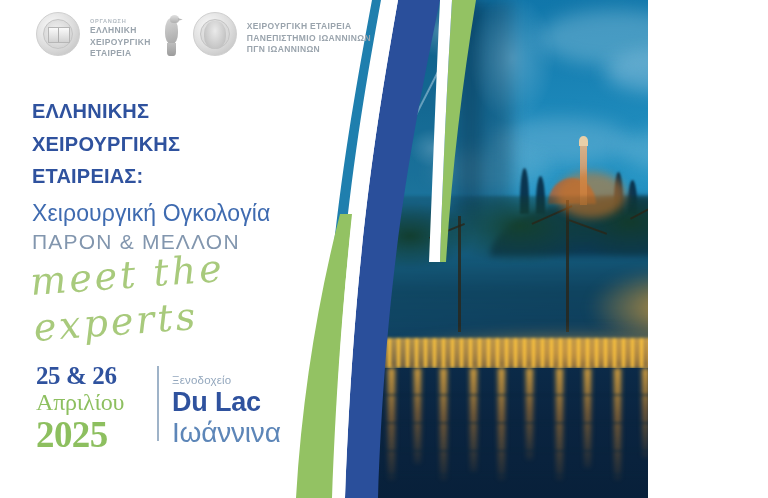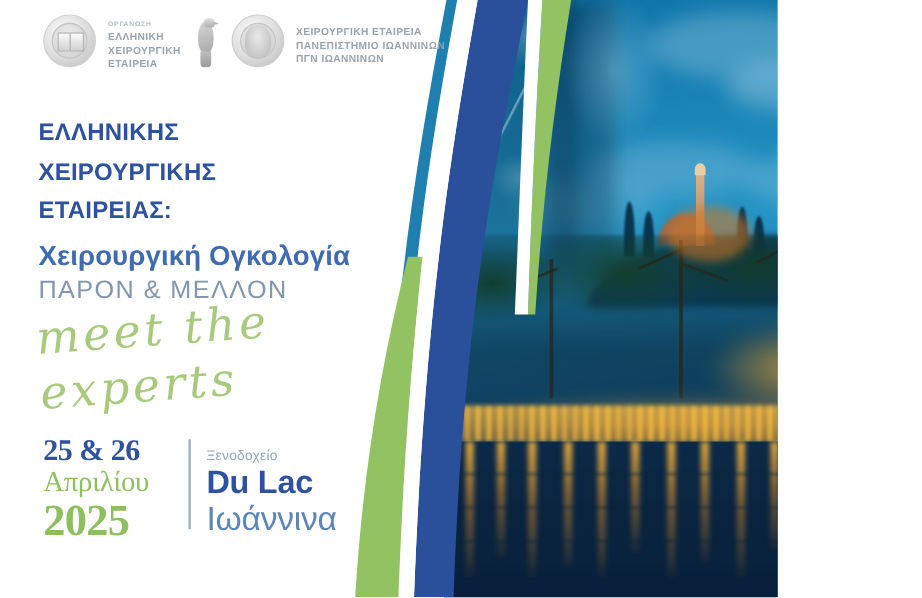--- a/index.html
+++ b/index.html
@@ -108,21 +108,21 @@
              background:linear-gradient(160deg,#d7d7d7,#a8a8a8);}
   .eagle .head{position:absolute;left:9px;top:1px;width:9px;height:8px;border-radius:50% 50% 40% 40%;
              background:linear-gradient(#e0e0e0,#b0b0b0);}
   .eagle .beak{position:absolute;left:17px;top:4px;width:5px;height:3px;background:#b8b8b8;clip-path:polygon(0 0,100% 50%,0 100%);}
   .eagle .legs{position:absolute;left:6px;top:29px;width:9px;height:13px;
              background:linear-gradient(#bdbdbd,#9c9c9c);border-radius:0 0 30% 30%;}
 
   .title-wrap{position:absolute;left:32px;top:94px;width:330px;}
   .t-dimerida{font-size:17px;letter-spacing:9.5px;color:#bdd09a;font-weight:400;line-height:22px;}
   .t-main{font-size:20px;font-weight:700;color:#2f529e;line-height:29.5px;letter-spacing:.2px;margin-top:3px;}
-  .t-sub{font-size:23px;font-weight:700;color:#3f6bb0;line-height:30px;margin-top:6px;letter-spacing:.1px;}
+  .t-sub{font-size:23px;font-weight:400;color:#3f6bb0;line-height:30px;margin-top:6px;letter-spacing:.1px;}
   .t-sub2{font-size:21px;font-weight:400;color:#8296ae;line-height:27px;letter-spacing:1.2px;}
   .t-script{font-size:38px;color:#a8ca7c;font-family:"DejaVu Serif",serif;font-style:italic;
             line-height:46px;margin-top:4px;letter-spacing:3px;transform:rotate(-4.2deg);transform-origin:left center;
             display:inline-block;font-weight:400;}
 
   .footer{position:absolute;left:36px;top:362px;display:flex;align-items:flex-start;}
   .dates{width:112px;text-align:left;font-family:Liberation Serif, serif;}
   .d-1{font-size:25px;font-weight:700;color:#2f529e;line-height:27px;letter-spacing:-.4px;}
   .d-2{font-size:24px;font-weight:400;color:#8dbf5f;line-height:26px;letter-spacing:-.2px;}
   .d-3{font-size:37px;font-weight:700;color:#8dbf5f;line-height:39px;letter-spacing:-.6px;}

